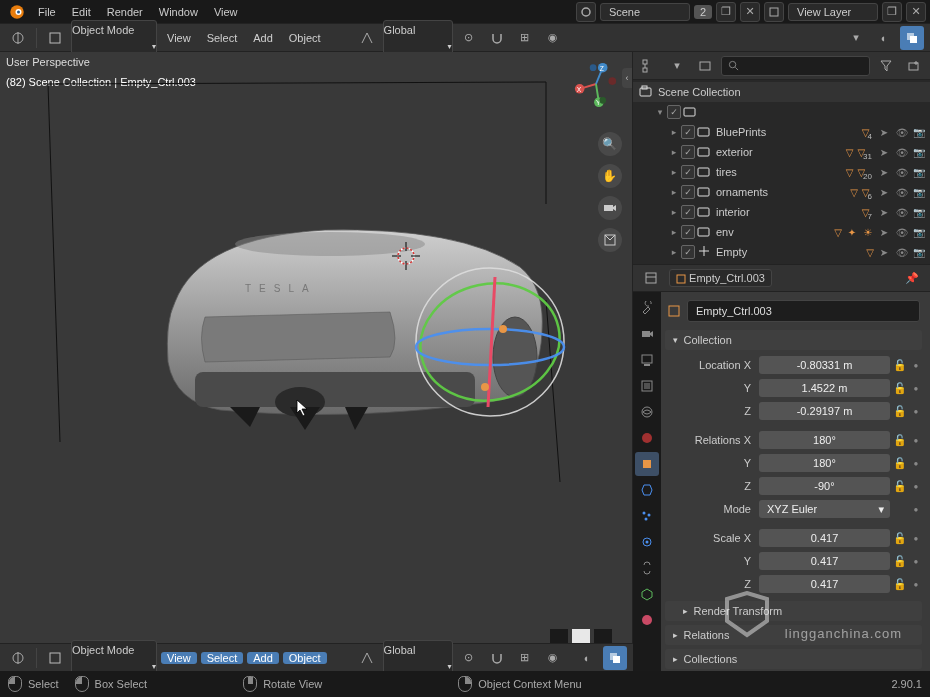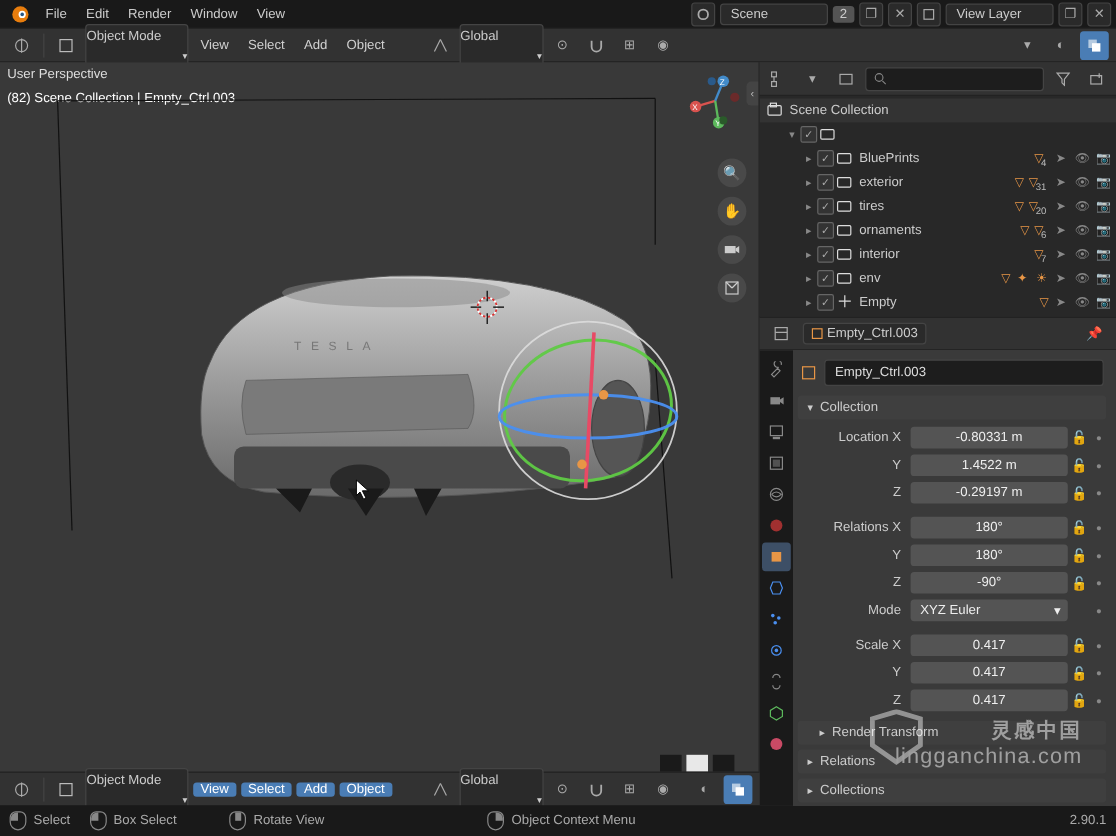--- a/index.html
+++ b/index.html
@@ -91,21 +91,21 @@
 .status-item { display: flex; align-items: center; gap: 6px; }
 .mouse-ic { width: 14px; height: 16px; border: 1px solid #888; border-radius: 6px 6px 8px 8px; position: relative; }
 .mouse-ic::after { content: ""; position: absolute; top: 0; width: 6px; height: 7px; background: #888; }
 .ml::after { left: 0; border-radius: 5px 0 0 0; }
 .mm::after { left: 4px; width: 5px; }
 .mr::after { right: 0; border-radius: 0 5px 0 0; }
 
 
 .watermark { position: absolute; right: 28px; bottom: 56px; opacity: 0.5; color: #fff; text-align: right; pointer-events: none; }
 .watermark .cn { font-size: 17px; font-weight: bold; letter-spacing: 2px; }
-.watermark .en { font-size: 18px; letter-spacing: 1px; }
+.watermark .en { font-size: 13px; letter-spacing: 1px; }
 .expand-tab { position: absolute; top: 16px; right: 0; width: 10px; height: 20px; background: #444; border-radius: 4px 0 0 4px; display: flex; align-items: center; justify-content: center; font-size: 9px; color: #bbb; }
 </style>
 </head>
 <body>
 
 <div class="menubar">
   <div class="blender-logo">
     <svg viewBox="0 0 24 24" width="18" height="18">
         <circle cx="12" cy="12" r="9" fill="#e87d0d"></circle>
         <circle cx="14" cy="12" r="4" fill="#fff"></circle>
@@ -694,31 +694,30 @@
 
 <div class="statusbar">
   <div class="status-item">
     <div class="mouse-ic ml"></div>
     <span>Select</span>
   </div>
   <div class="status-item">
     <div class="mouse-ic ml"></div>
     <span>Box Select</span>
   </div>
-  <div class="status-item" style="margin-left:28px">
+  <div class="status-item" style="margin-left:80px">
     <div class="mouse-ic mm"></div>
     <span>Rotate View</span>
   </div>
   <div class="status-item" style="margin-left:120px">
     <div class="mouse-ic mr"></div>
     <span>Object Context Menu</span>
   </div>
   <div style="flex:1"></div>
   <div class="status-item">2.90.1</div>
 </div>
 
 <div class="watermark">
   <svg width="190" height="50" viewBox="0 0 190 50" style="position:absolute;right:0;bottom:0">
     <path d="M15 8 L35 2 L55 8 L55 30 L35 44 L15 30 Z" fill="none" stroke="#fff" stroke-width="4" opacity="0.9"></path>
   </svg>
-  <div class="cn">灵感中国</div>
   <div class="en">lingganchina.com</div>
 </div>
 
 </body></html>

